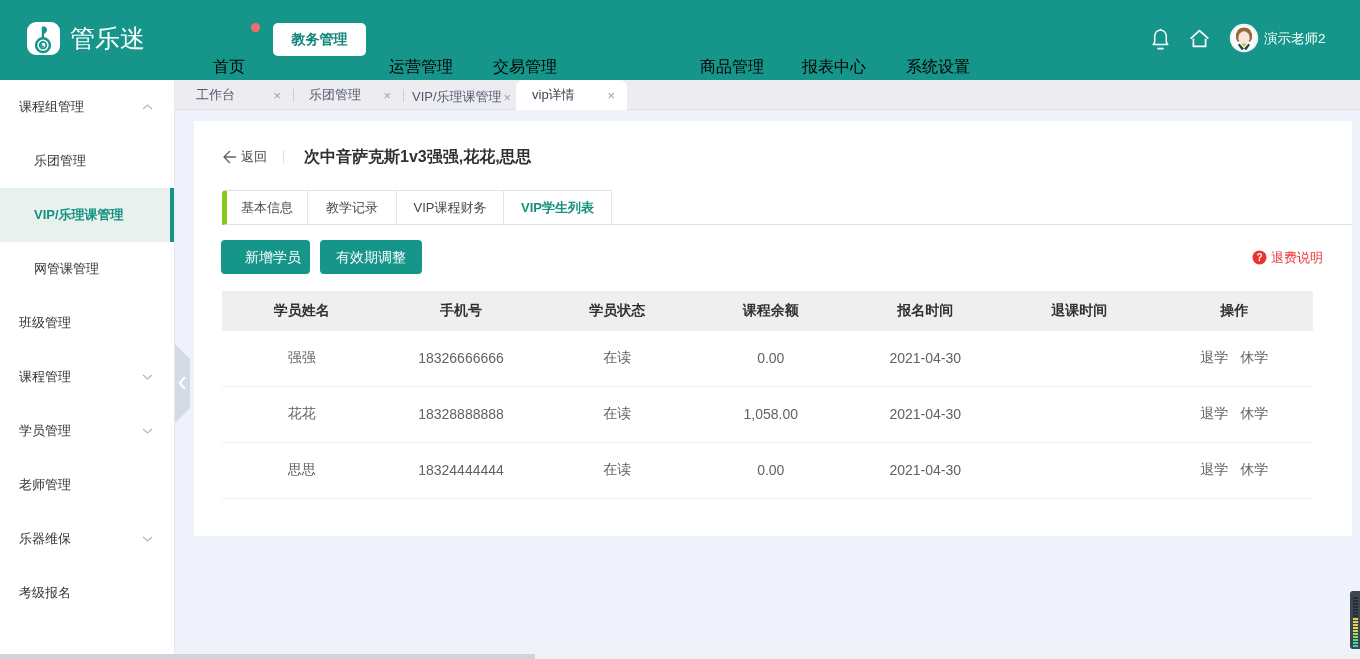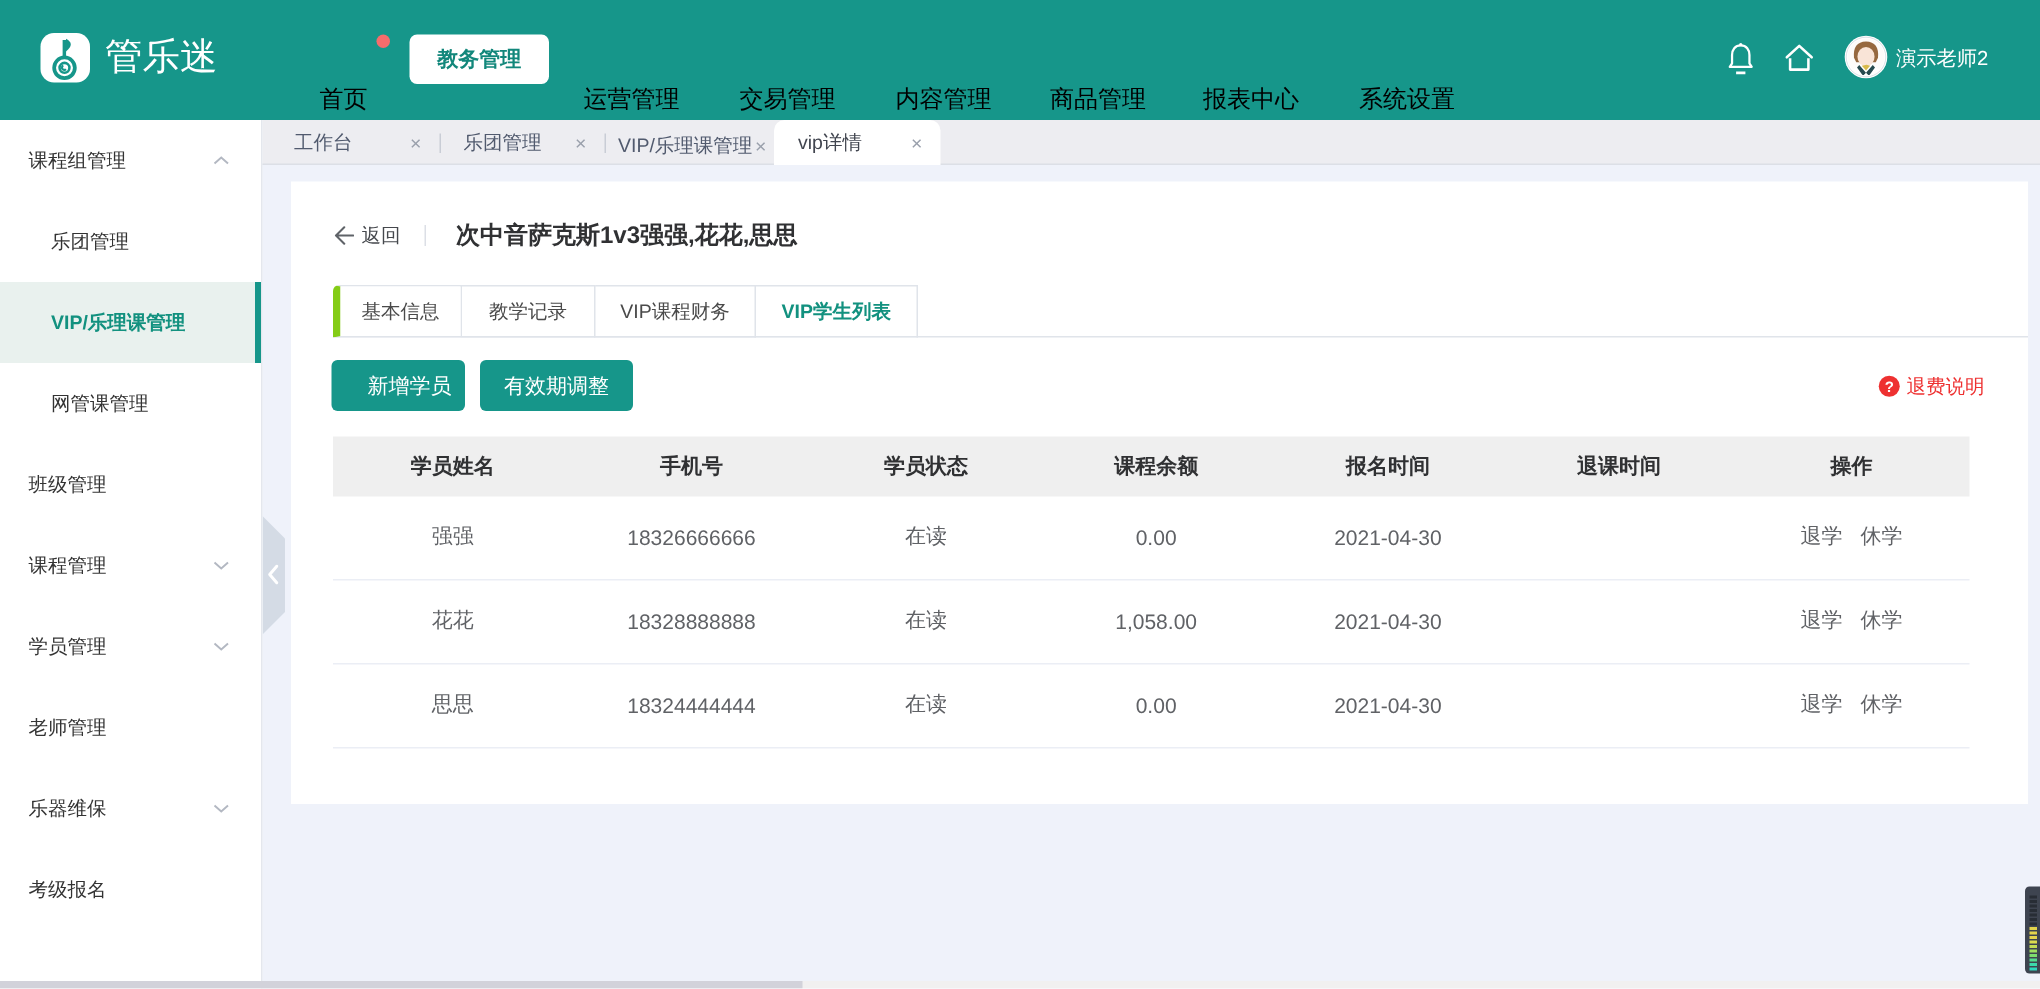--- a/index.html
+++ b/index.html
@@ -66,21 +66,20 @@
     </svg>
   </div>
   <div id="logo-tx">管乐迷</div>
   <div class="navitem" style="left:229px;">首页</div>
   <div id="reddot"></div>
   <div id="navpill">
       <span>教务管理</span>
     </div>
   <div class="navitem" style="left:421px;">运营管理</div>
   <div class="navitem" style="left:525px;">交易管理</div>
-  <div class="navitem" style="left:629px;">内容管理</div>
   <div class="navitem" style="left:732px;">商品管理</div>
   <div class="navitem" style="left:834px;">报表中心</div>
   <div class="navitem" style="left:938px;">系统设置</div>
   <svg class="abs" style="left:1152px;top:28px;" width="17" height="23" viewBox="0 0 17 23">
     <path d="M8.5 2.2 C12.3 2.2 14.3 5.2 14.3 8.6 L14.3 14.2 L15.8 16.6 L1.2 16.6 L2.7 14.2 L2.7 8.6 C2.7 5.2 4.7 2.2 8.5 2.2 Z" fill="none" stroke="#fff" stroke-width="1.5" stroke-linejoin="round"></path>
     <circle cx="8.5" cy="1.8" r="1.1" fill="#fff"></circle>
     <path d="M5.4 20.6 L11.6 20.6" stroke="#fff" stroke-width="1.8"></path>
   </svg>
   <svg class="abs" style="left:1189px;top:29px;" width="21" height="19" viewBox="0 0 21 19">
     <path d="M2.2 9.2 L10.5 1.6 L18.8 9.2" fill="none" stroke="#fff" stroke-width="1.7" stroke-linecap="round" stroke-linejoin="round"></path>

